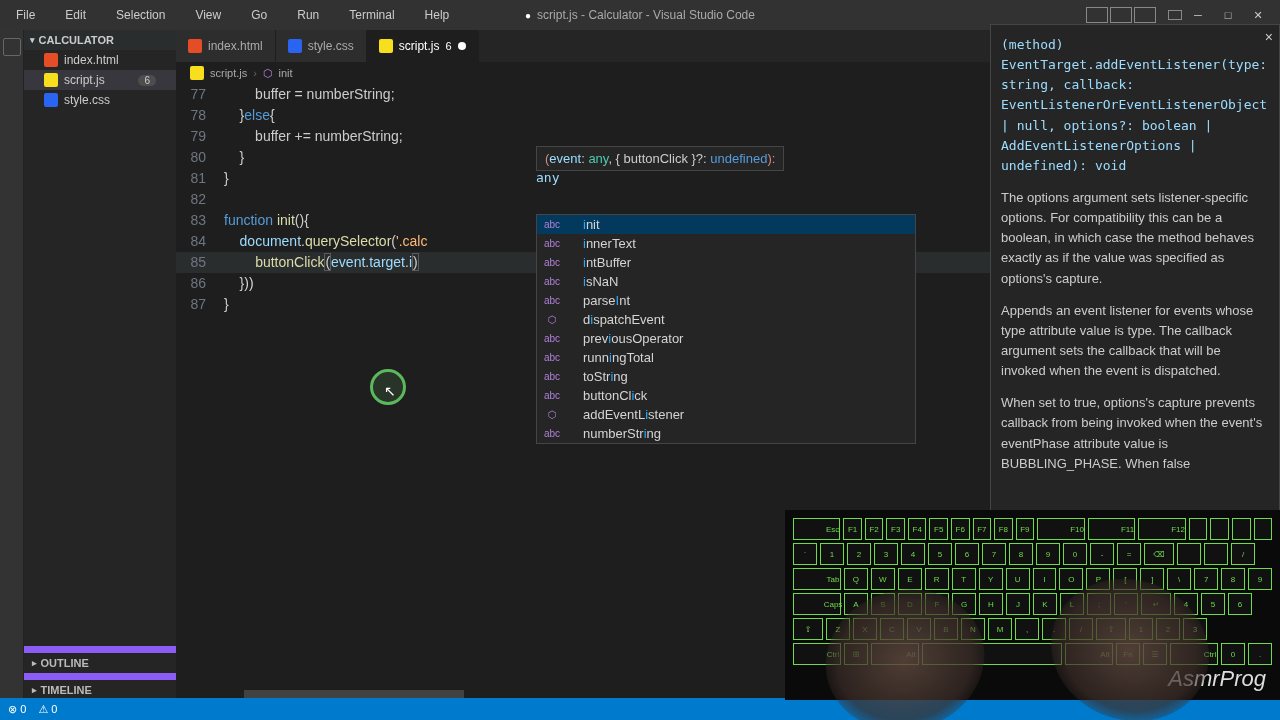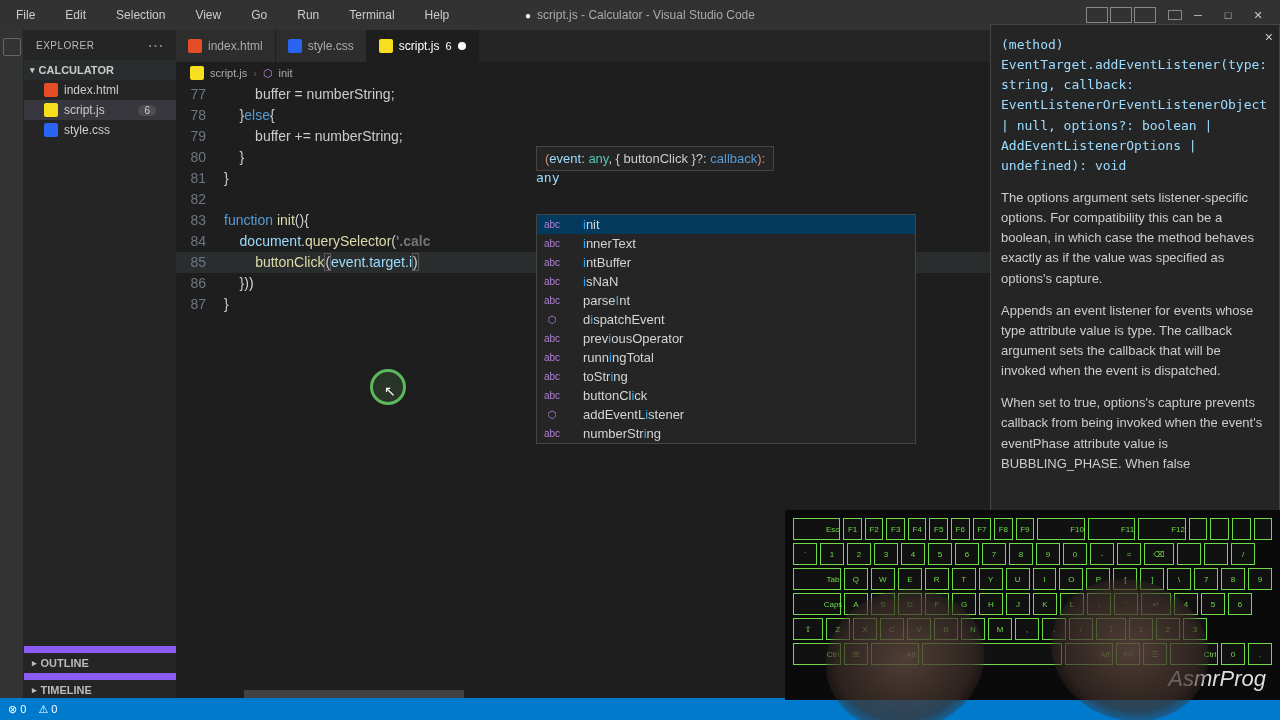--- a/index.html
+++ b/index.html
@@ -49,21 +49,21 @@
 .breadcrumb { height: 22px; padding: 0 14px; font-size: 11px; color: #aaa; display: flex; align-items: center; gap: 6px; }
 .breadcrumb .chev { color: #666; }
 
 .code { flex: 1; font-family: 'Consolas', monospace; font-size: 14px; line-height: 21px; padding: 0; position: relative; }
 .line { display: flex; }
 .gutter { width: 48px; text-align: right; padding-right: 18px; color: #6e7681; user-select: none; }
 .content { flex: 1; white-space: pre; }
 .kw { color: #569cd6; }
 .fn { color: #dcdcaa; }
 .var { color: #9cdcfe; }
-.str { color: #737373; font-weight: bold; }
+.str { color: #fdba74; }
 .punct { color: #d4d4d4; }
 .paren-hl { border: 1px solid #5a5a5a; }
 
 .line.hl { background: #2a2d2e; }
 
 
 .sig-help { position: absolute; left: 360px; top: 116px; background: #252526; border: 1px solid #454545; padding: 4px 8px; font-family: Consolas, monospace; font-size: 13px; color: #ccc; z-index: 5; }
 .sig-help .paren { color: #ce9178; }
 .sig-help .param { color: #9cdcfe; }
 .sig-help .type { color: #4ec9b0; }
@@ -147,24 +147,20 @@
   </div>
 </div>
 
 <div class="main">
 
   <div class="activity-bar">
     <div class="aicon"></div>
   </div>
 
   <div class="explorer">
-    <div class="explorer-header">
-      <span>EXPLORER</span>
-      <span class="dots">⋯</span>
-    </div>
     <div class="folder-header">CALCULATOR</div>
     <div id="file-list">
         <div class="file-item">
           <span class="file-icon fi-html"></span>
           <span>index.html</span>
         </div>
         <div class="file-item active">
           <span class="file-icon fi-js"></span>
           <span>script.js</span>
           <span class="badge">6</span>
@@ -252,21 +248,21 @@
         <div class="line">
           <div class="gutter">87</div>
           <div class="content">}</div>
         </div>
         <div class="hscroll">
           <div class="hscroll-thumb"></div>
         </div>
     </div>
 
     <div class="sig-help">
-      <span class="paren">(</span><span class="param">event</span><span>: </span><span class="type">any</span><span>, { buttonClick }?: </span><span class="undef">callback</span><span class="paren">):</span>
+      <span class="paren">(</span><span class="param">event</span><span>: </span><span class="type">any</span><span>, { buttonClick }?: </span><span class="undef">undefined</span><span class="paren">):</span>
     </div>
     <div class="sig-help2">any</div>
 
     <div class="autocomplete" id="ac-list">
         <div class="ac-item selected">
           <span class="ac-icon">abc</span>
           <span class="ac-text"><span class="hl-char">i</span>nit</span>
         </div>
         <div class="ac-item">
           <span class="ac-icon">abc</span>

